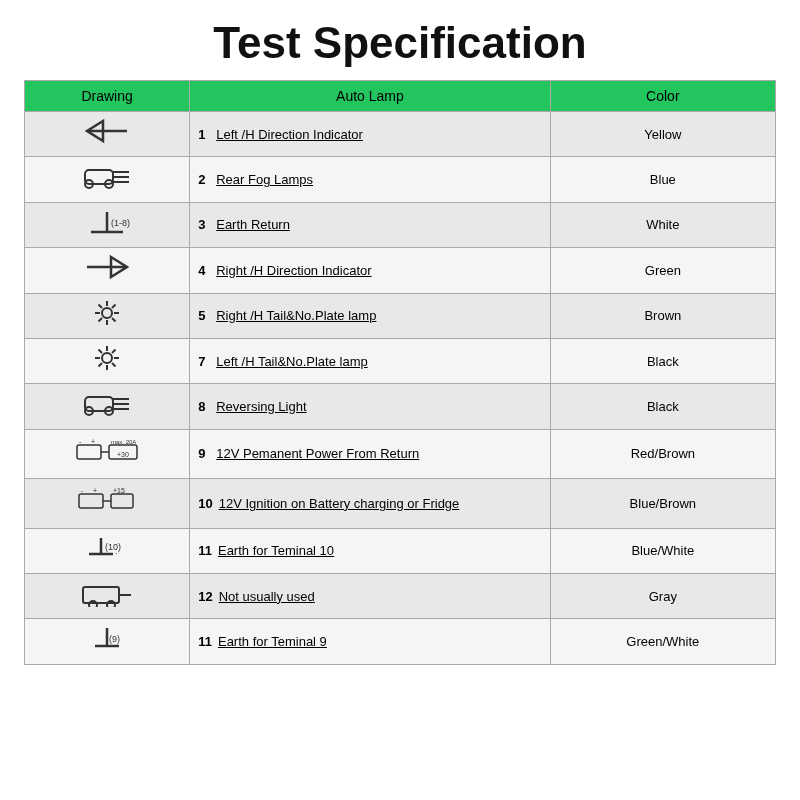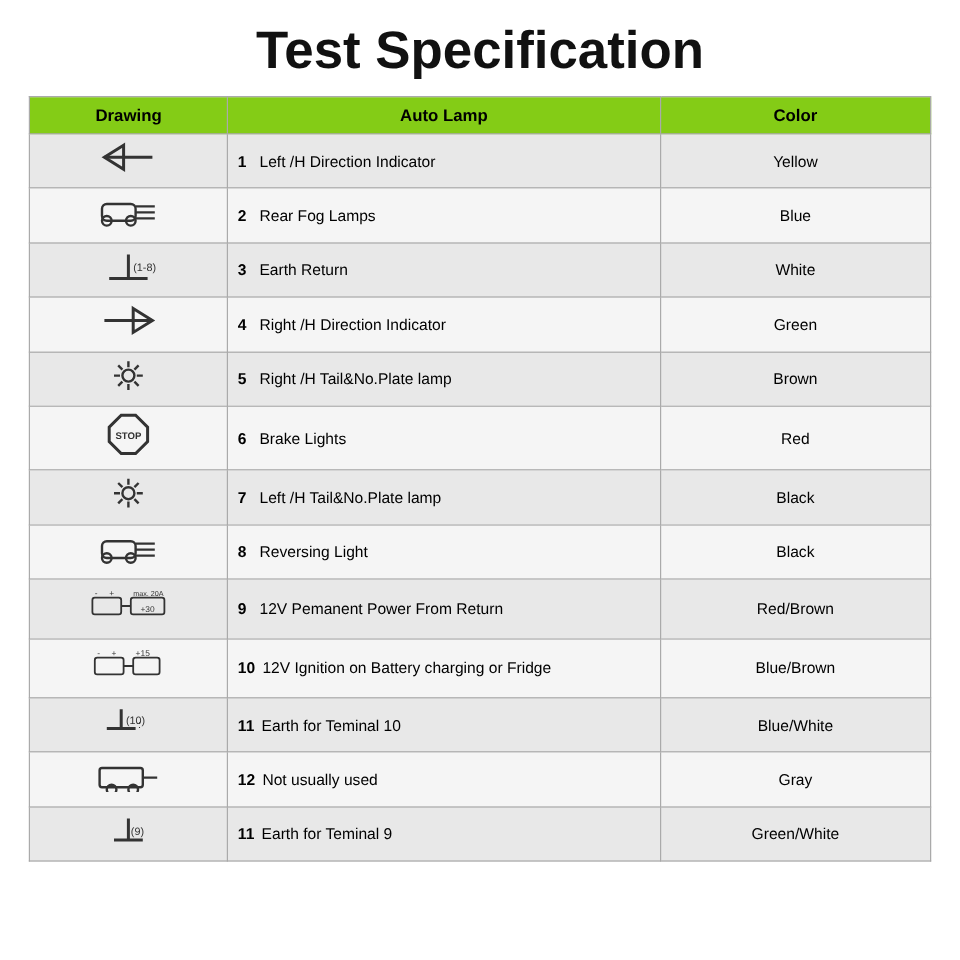--- a/index.html
+++ b/index.html
@@ -17,25 +17,25 @@
       padding: 18px 0 12px 0;
       color: #111;
     }
     .spec-table {
       width: 94%;
       margin: 0 auto;
       border-collapse: collapse;
       font-size: 13px;
     }
     .spec-table th {
-      background: #84cc16;
+      background: #22c55e;
       border: 1px solid #aaa;
       padding: 7px 6px;
       text-align: center;
-      font-weight: bold;
+      font-weight: normal;
       font-size: 14px;
     }
     .spec-table td {
       border: 1px solid #aaa;
       padding: 5px 8px;
       vertical-align: middle;
     }
     .spec-table tr:nth-child(odd) td {
       background: #e8e8e8;
     }
@@ -55,20 +55,21 @@
     }
     .lamp-num {
       font-weight: bold;
       font-size: 13px;
       margin-right: 6px;
       float: left;
     }
     .lamp-name {
       display: block;
       padding-left: 18px;
+      text-decoration: underline;
     }
     .drawing-cell {
       font-size: 18px;
       text-align: center;
       line-height: 1.3;
     }
   </style>
 </head>
 <body>
 
@@ -144,31 +145,20 @@
             <line x1="26.5" y1="5.5" x2="23" y2="9" stroke="#333" stroke-width="2"></line>
             <line x1="13" y1="19" x2="9.5" y2="22.5" stroke="#333" stroke-width="2"></line>
           </svg></td>
         <td class="col-lamp">
           <span class="lamp-num">5</span>
           <span class="lamp-name">Right /H Tail&amp;No.Plate lamp</span>
         </td>
         <td class="col-color">Brown</td>
       </tr>
       <tr>
-        <td class="col-drawing drawing-cell"><svg width="36" height="36" viewBox="0 0 36 36">
-            <polygon points="12,2 24,2 34,12 34,24 24,34 12,34 2,24 2,12" fill="none" stroke="#333" stroke-width="2.5"></polygon>
-            <text x="18" y="22" text-anchor="middle" font-size="8" font-weight="bold" fill="#333">STOP</text>
-          </svg></td>
-        <td class="col-lamp">
-          <span class="lamp-num">6</span>
-          <span class="lamp-name">Brake Lights</span>
-        </td>
-        <td class="col-color">Red</td>
-      </tr>
-      <tr>
         <td class="col-drawing drawing-cell"><svg width="36" height="28" viewBox="0 0 36 28">
             <circle cx="18" cy="14" r="5" fill="none" stroke="#333" stroke-width="2"></circle>
             <line x1="18" y1="2" x2="18" y2="7" stroke="#333" stroke-width="2"></line>
             <line x1="18" y1="21" x2="18" y2="26" stroke="#333" stroke-width="2"></line>
             <line x1="6" y1="14" x2="11" y2="14" stroke="#333" stroke-width="2"></line>
             <line x1="25" y1="14" x2="30" y2="14" stroke="#333" stroke-width="2"></line>
             <line x1="9.5" y1="5.5" x2="13" y2="9" stroke="#333" stroke-width="2"></line>
             <line x1="23" y1="19" x2="26.5" y2="22.5" stroke="#333" stroke-width="2"></line>
             <line x1="26.5" y1="5.5" x2="23" y2="9" stroke="#333" stroke-width="2"></line>
             <line x1="13" y1="19" x2="9.5" y2="22.5" stroke="#333" stroke-width="2"></line>

